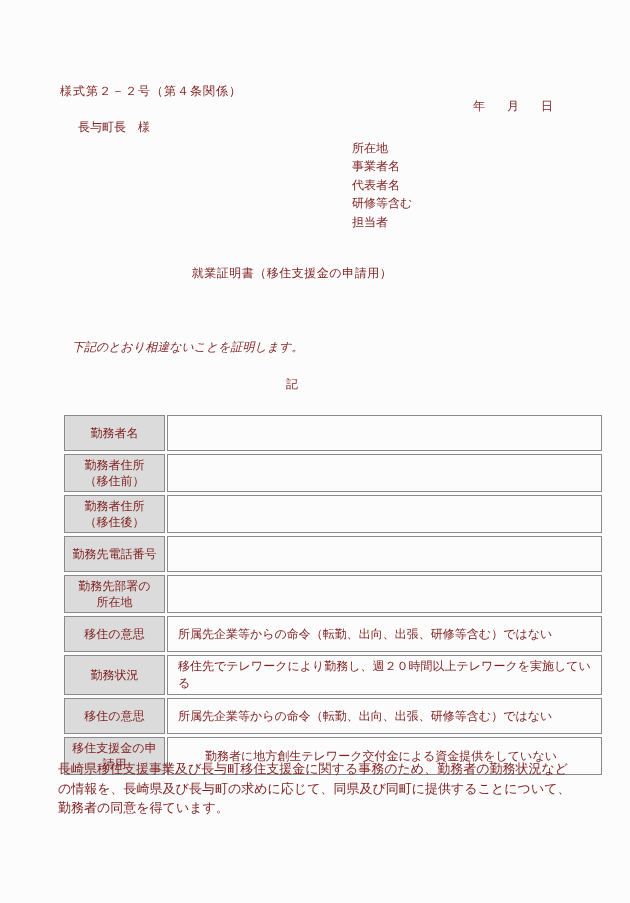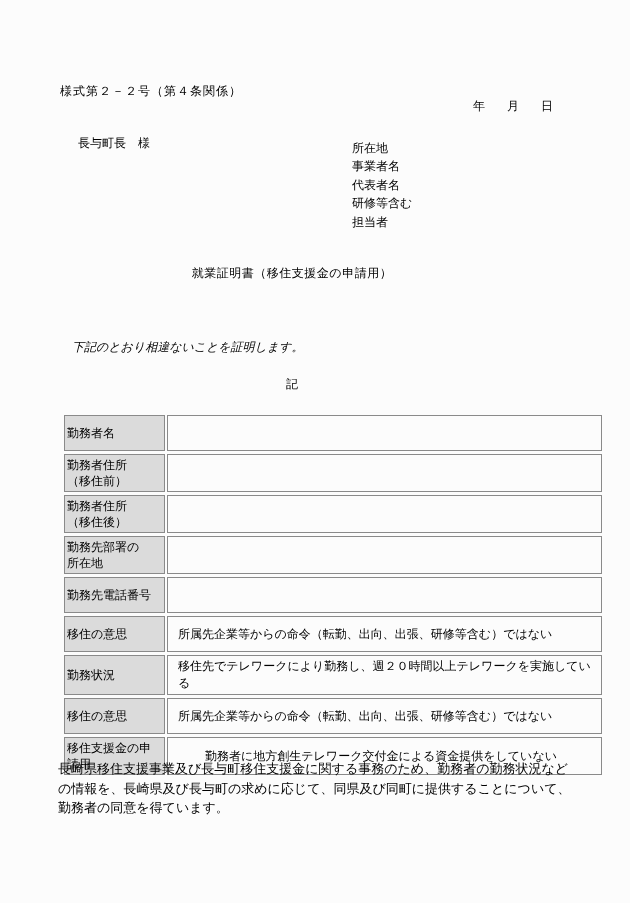--- a/index.html
+++ b/index.html
@@ -2,45 +2,46 @@
 <html lang="ja"><head>
 <meta charset="utf-8">
 <style>
   html,body { margin:0; padding:0; }
   body { background:#ffffff; }
   .page {
     position:relative;
     width:630px; height:903px;
     background:#fcfcfc;
     font-family:"Liberation Serif","DejaVu Serif",serif;
-    color:#000000;
+    color:#7f1d1d;
     font-size:12px;
     overflow:hidden;
   }
   .form-number { position:absolute; left:60px; top:83px; letter-spacing:1px; }
   .date-line { position:absolute; left:473px; top:98px; display:flex; gap:22px; }
-  .addressee { position:absolute; left:78px; top:135px; }
+  .addressee { position:absolute; left:78px; top:119px; }
   .sender-block { position:absolute; left:352px; top:139px; line-height:18.4px; }
   .doc-title-wrap { position:absolute; left:62px; top:265px; width:460px; text-align:center; }
   .doc-title { letter-spacing:0.5px; }
   .declaration { position:absolute; left:72px; top:339px;font-style:italic; }
   .ki-wrap { position:absolute; left:62px; top:376px; width:460px; text-align:center; }
   .doc-table {
     position:absolute; left:62px; top:412px;
     border-collapse:separate; border-spacing:2px 3px;
     table-layout:fixed;
   }
   .doc-table td {
     border:1px solid #8a8a8a;
     font-size:12px;
     vertical-align:middle;
   }
   td.lbl {
     width:95px; height:30px;
     background:#dbdbdb;
+    text-align:center;
     white-space:pre-line;
     line-height:16px;
     padding:2px 2px;
   }
   td.val {
     width:388px;
     padding:2px 8px 2px 10px;
     line-height:17px;
     margin-top:8px;
   }
@@ -94,26 +95,26 @@
         <td class="lbl">勤務者住所
 （移住前）</td>
         <td class="val"></td>
       </tr>
       <tr>
         <td class="lbl">勤務者住所
 （移住後）</td>
         <td class="val"></td>
       </tr>
       <tr>
-        <td class="lbl">勤務先部署の
-所在地</td>
+        <td class="lbl">勤務先電話番号</td>
         <td class="val"></td>
       </tr>
       <tr>
-        <td class="lbl">勤務先電話番号</td>
+        <td class="lbl">勤務先部署の
+所在地</td>
         <td class="val"></td>
       </tr>
       <tr>
         <td class="lbl">移住の意思</td>
         <td class="val">所属先企業等からの命令（転勤、出向、出張、研修等含む）ではない</td>
       </tr>
       <tr>
         <td class="lbl">勤務状況</td>
         <td class="val">移住先でテレワークにより勤務し、週２０時間以上テレワークを実施している</td>
       </tr>

